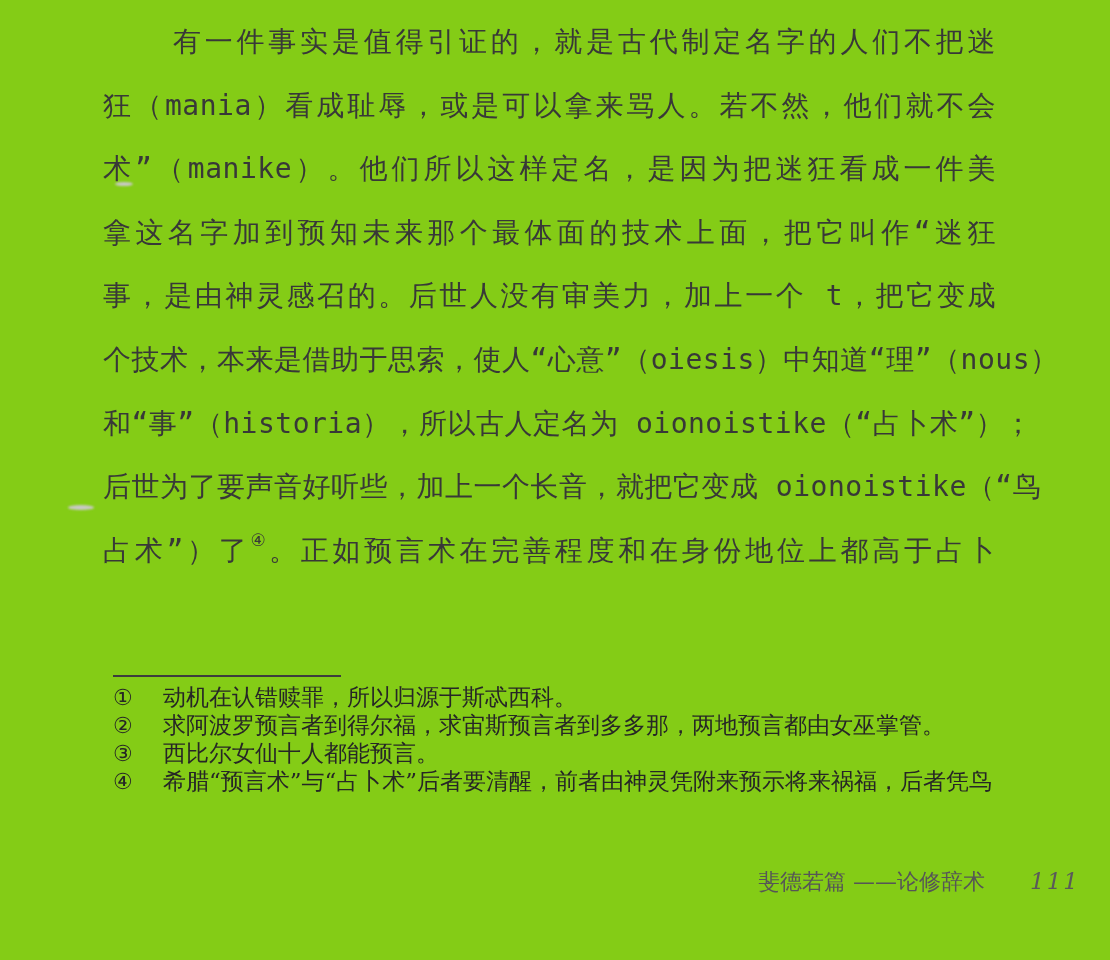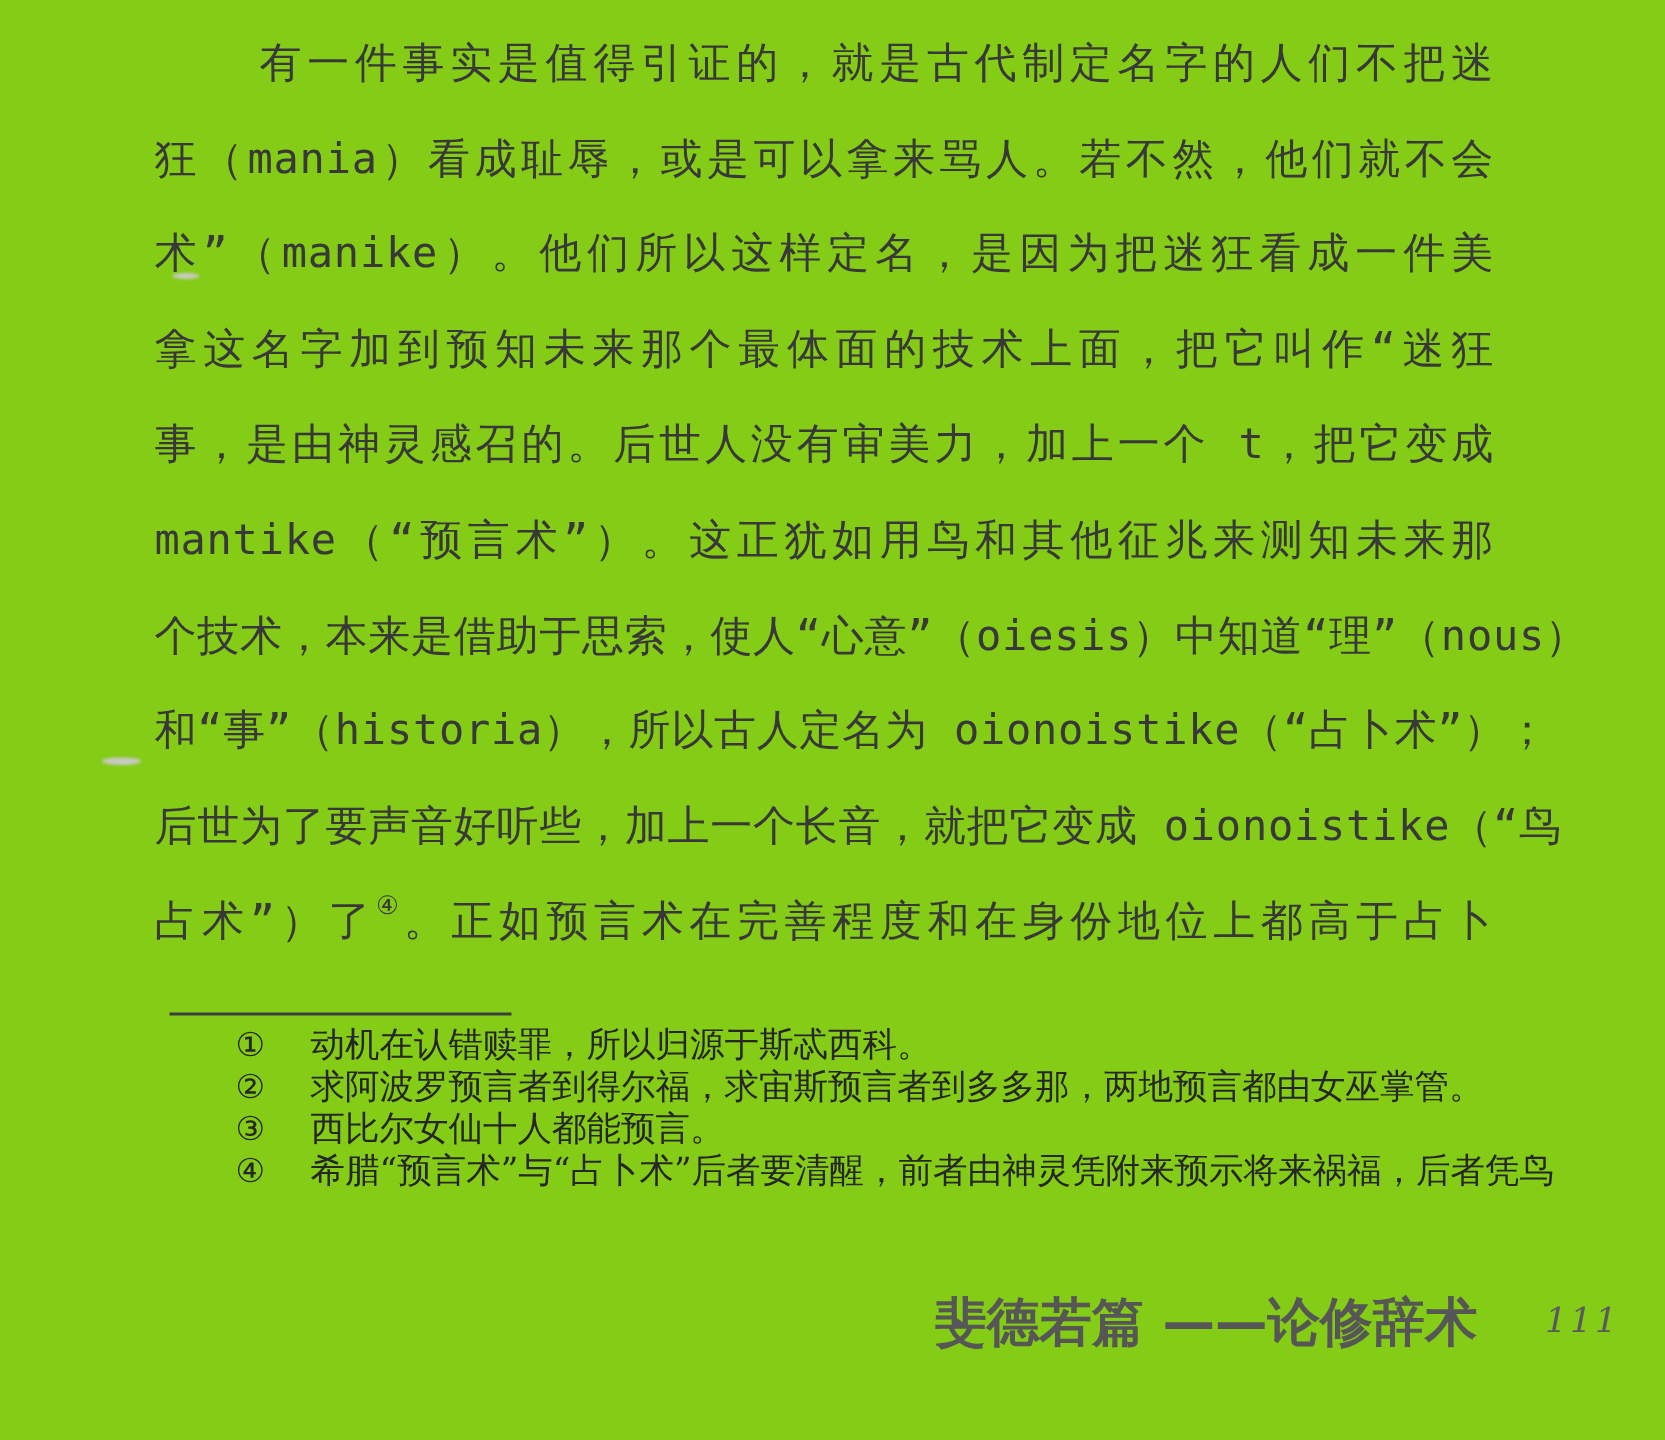--- a/index.html
+++ b/index.html
@@ -59,40 +59,38 @@
     top: 683px;
     width: 890px;
     color: #262626;
   }
   .fn-line {
     height: 28px;
     line-height: 28px;
     font-size: 23px;
     font-family: "DejaVu Serif", serif;
     white-space: nowrap;
-    margin-left: 44px;
   }
   .fn-num {
     display: inline-block;
     width: 50px;
     font-size: 22px;
   }
 
   
   .footer-title {
     position: absolute;
     top: 864px;
     right: 125px;
     height: 36px;
     line-height: 36px;
-    font-size: 35px;
+    font-size: 22px;
     color: #565656;
     font-family: "DejaVu Sans", sans-serif;
     white-space: nowrap;
-    font-weight: bold;
   }
   .page-number {
     position: absolute;
     top: 862px;
     left: 1030px;
     height: 38px;
     line-height: 38px;
     font-size: 23px;
     font-style: italic;
     letter-spacing: 2px;
@@ -112,21 +110,20 @@
 <body>
 
 <div class="page">
 
   <div class="body-block">
     <div class="bline indent">有一件事实是值得引证的，就是古代制定名字的人们不把迷</div>
     <div class="bline">狂（mania）看成耻辱，或是可以拿来骂人。若不然，他们就不会</div>
     <div class="bline">术”（manike）。他们所以这样定名，是因为把迷狂看成一件美</div>
     <div class="bline">拿这名字加到预知未来那个最体面的技术上面，把它叫作“迷狂</div>
     <div class="bline">事，是由神灵感召的。后世人没有审美力，加上一个 t，把它变成</div>
-    <div class="bline">mantike（“预言术”）。这正犹如用鸟和其他征兆来测知未来那</div>
     <div class="bline">个技术，本来是借助于思索，使人“心意”（oiesis）中知道“理”（nous）</div>
     <div class="bline">和“事”（historia），所以古人定名为 oionoistike（“占卜术”）；</div>
     <div class="bline">后世为了要声音好听些，加上一个长音，就把它变成 oionoistike（“鸟</div>
     <div class="bline">
       <span>占术”）了</span><sup>④</sup><span>。正如预言术在完善程度和在身份地位上都高于占卜</span>
     </div>
   </div>
 
   <div class="fn-rule"></div>
 

